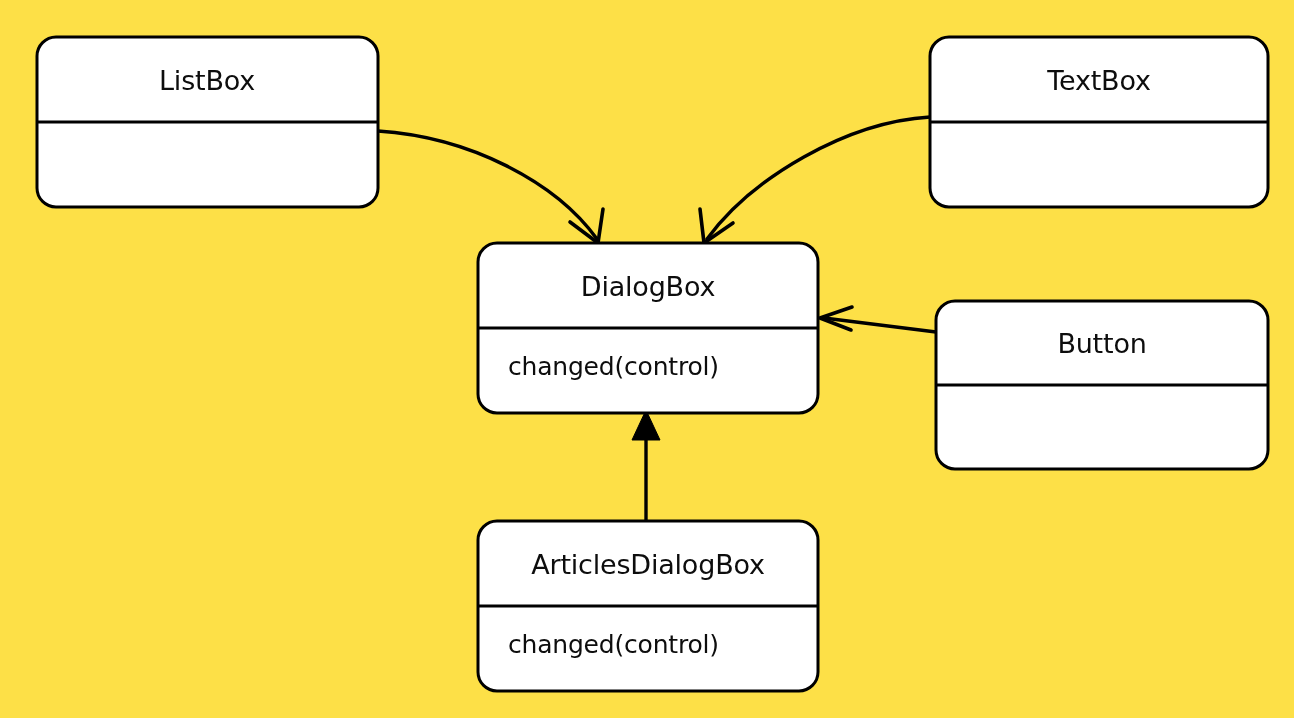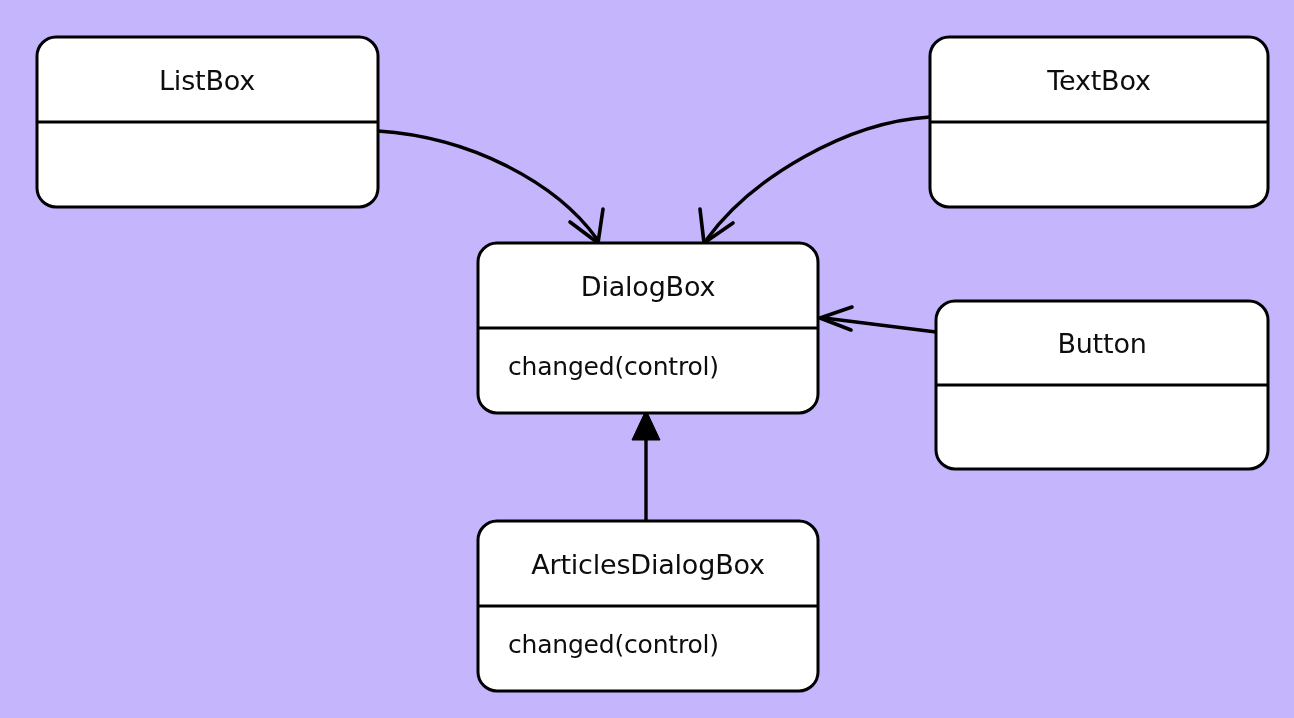--- a/index.html
+++ b/index.html
@@ -8,21 +8,21 @@
     padding: 0;
     background: #ffffff;
   }
   body {
     font-family: "DejaVu Sans", "Liberation Sans", sans-serif;
   }
   #canvas {
     position: relative;
     width: 1294px;
     height: 718px;
-    background: #c4b5fd;
+    background: #fde047;
     overflow: hidden;
   }
   #diagram-svg {
     position: absolute;
     top: 0;
     left: 0;
     width: 1294px;
     height: 718px;
     display: block;
   }

